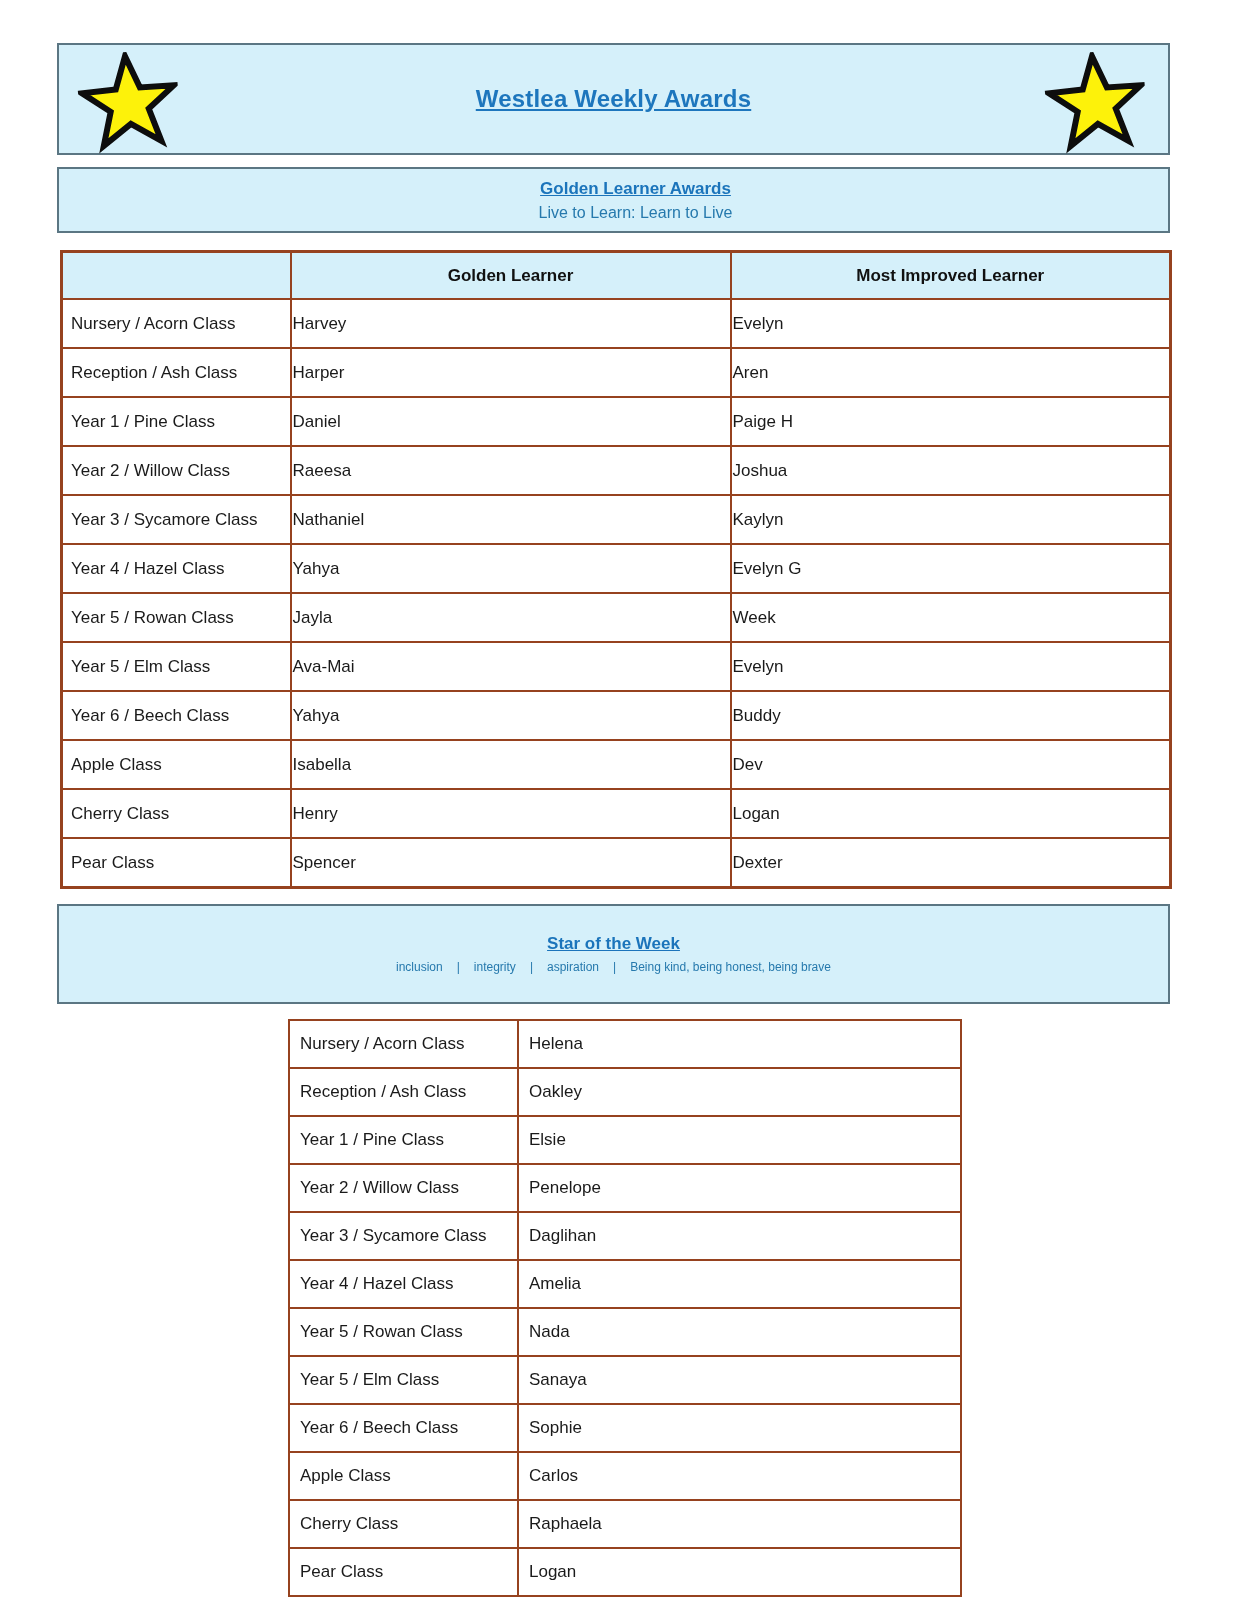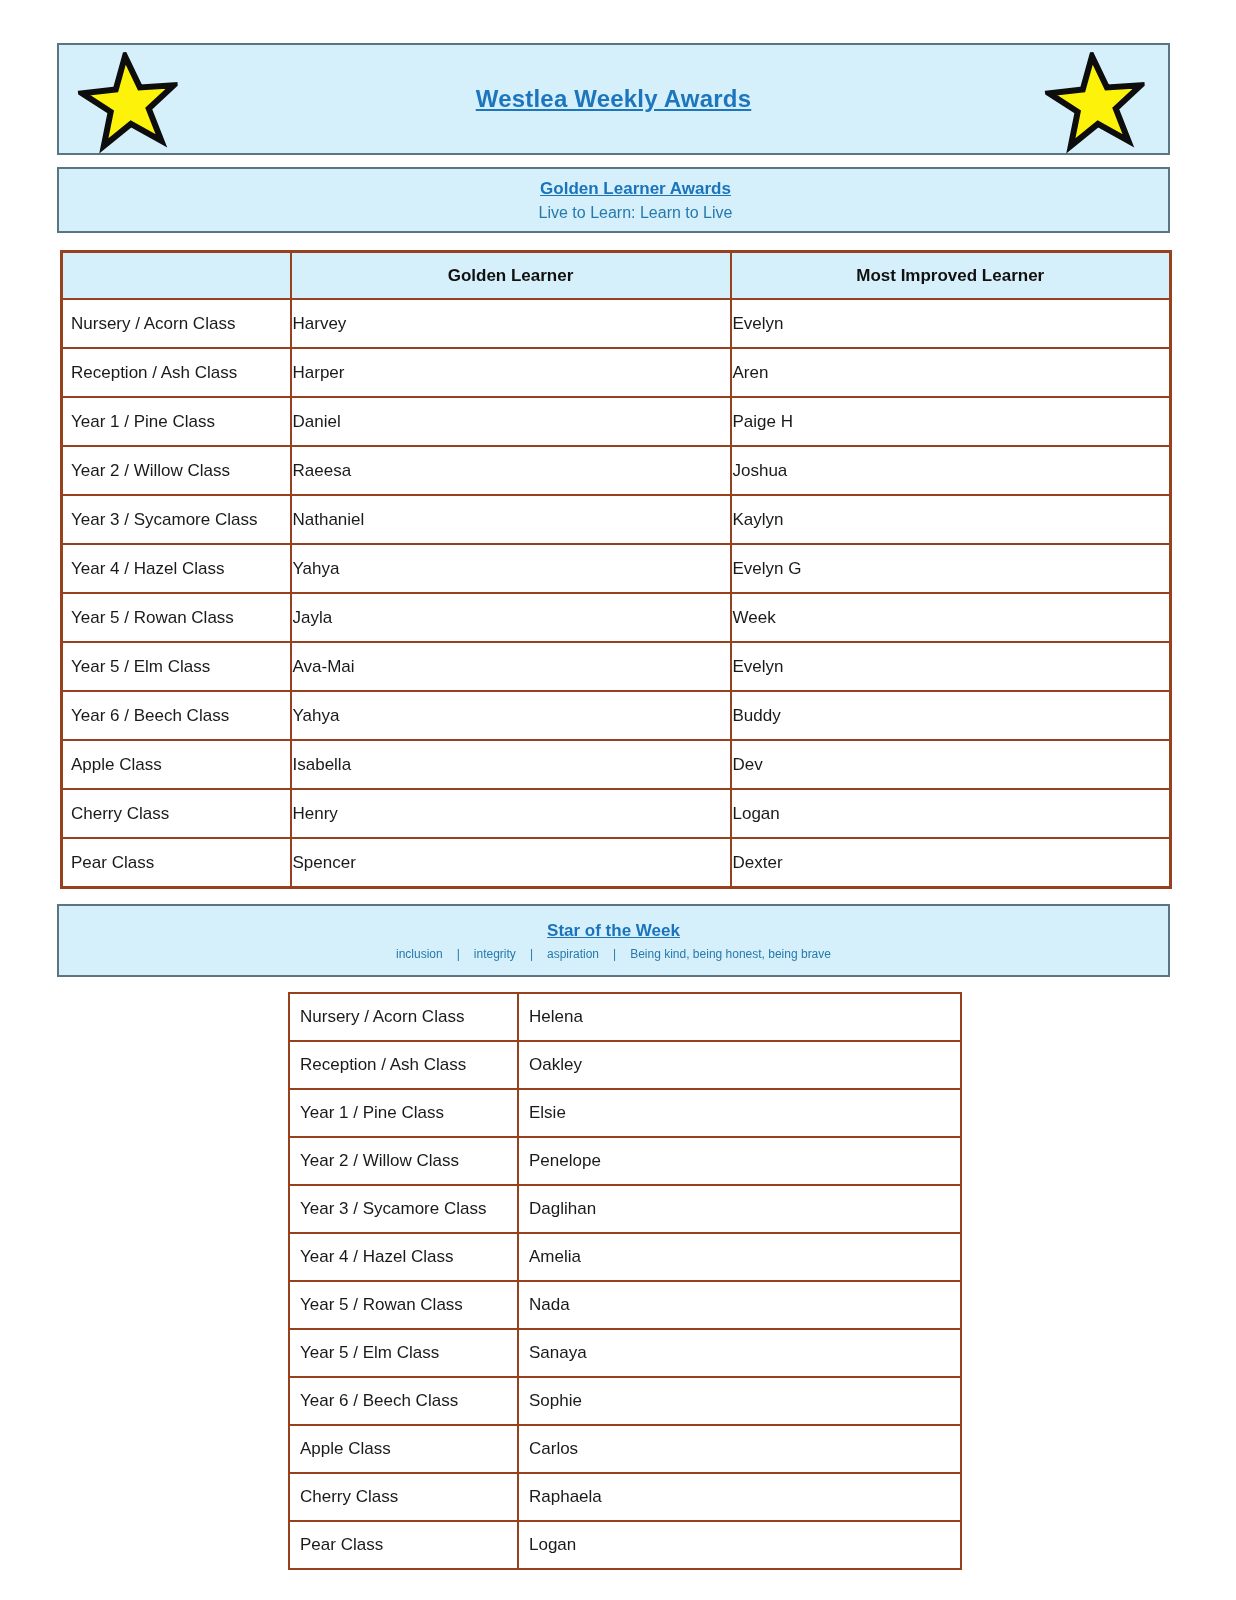--- a/index.html
+++ b/index.html
@@ -94,21 +94,21 @@
     height: 43px;
     color: #111;
   }
   table.awards td.left {
     text-align: left;
     padding-left: 8px;
   }
 
   #banner-star {
     margin-top: 15px;
-    height: 73px;
+    height: 100px;
     display: flex;
     flex-direction: column;
     align-items: center;
     justify-content: center;
     gap: 6px;
   }
   .values-line { color: #2679ad; font-size: 12px; }
   .values-line .sep { padding: 0 14px; }
 
   table.star-table {

